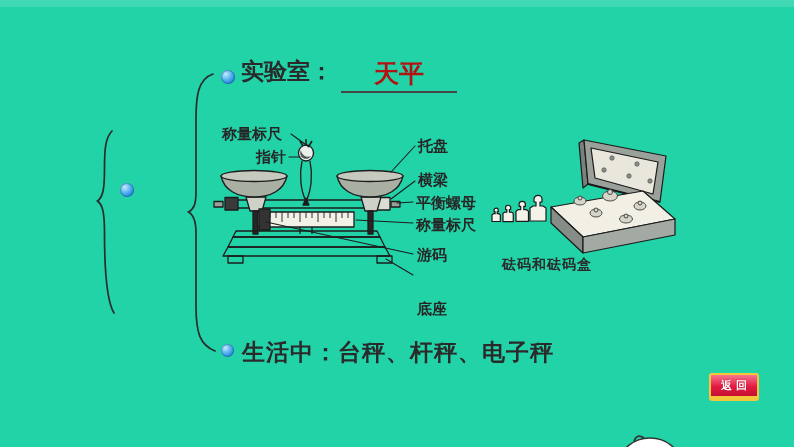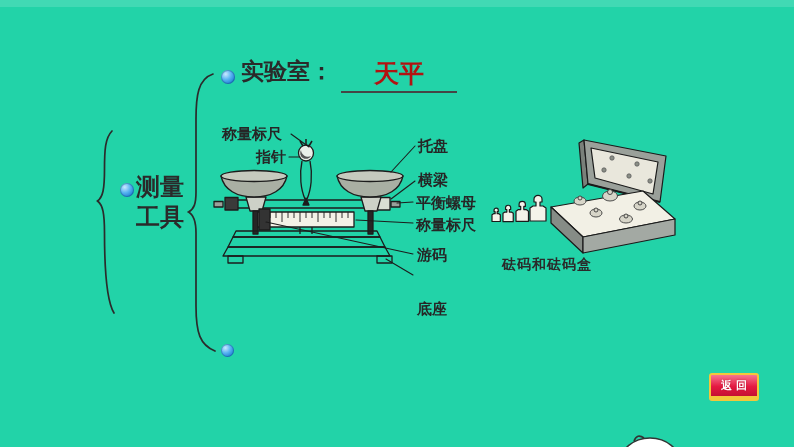--- a/index.html
+++ b/index.html
@@ -169,34 +169,34 @@
     </g>
 
     <g stroke="#333" stroke-width="1.6" fill="#ffffff">
       <ellipse cx="650" cy="463" rx="30" ry="25"></ellipse>
       <path d="M634,441 Q637,433 644,438" fill="none"></path>
     </g>
   </svg>
 
 
   <span class="bullet b1"></span>
-  <div class="txt branch-label">测量工具</div>
 
   <div class="txt lab-line">
     <span>实验室：</span><span class="lab-answer">天平</span>
   </div>
   <span class="bullet b2"></span>
 
   <div class="txt part-label" style="left:222px; top:125px;">称量标尺</div>
   <div class="txt part-label" style="left:256px; top:148px;">指针</div>
   <div class="txt part-label" style="left:418px; top:137px;">托盘</div>
   <div class="txt part-label" style="left:418px; top:171px;">横梁</div>
   <div class="txt part-label" style="left:416px; top:194px;text-align:right;">平衡螺母</div>
   <div class="txt part-label" style="left:416px; top:216px;">称量标尺</div>
   <div class="txt part-label" style="left:417px; top:246px;">游码</div>
   <div class="txt part-label" style="left:417px; top:268px;margin-top:32px;">底座</div>
 
   <div class="txt caption">砝码和砝码盒</div>
 
   <span class="bullet b3"></span>
+  <div class="txt life-line">生活中：台秤、杆秤、电子秤</div>
 
   <div class="return-btn">返回</div>
 </div>
 
 </body></html>

